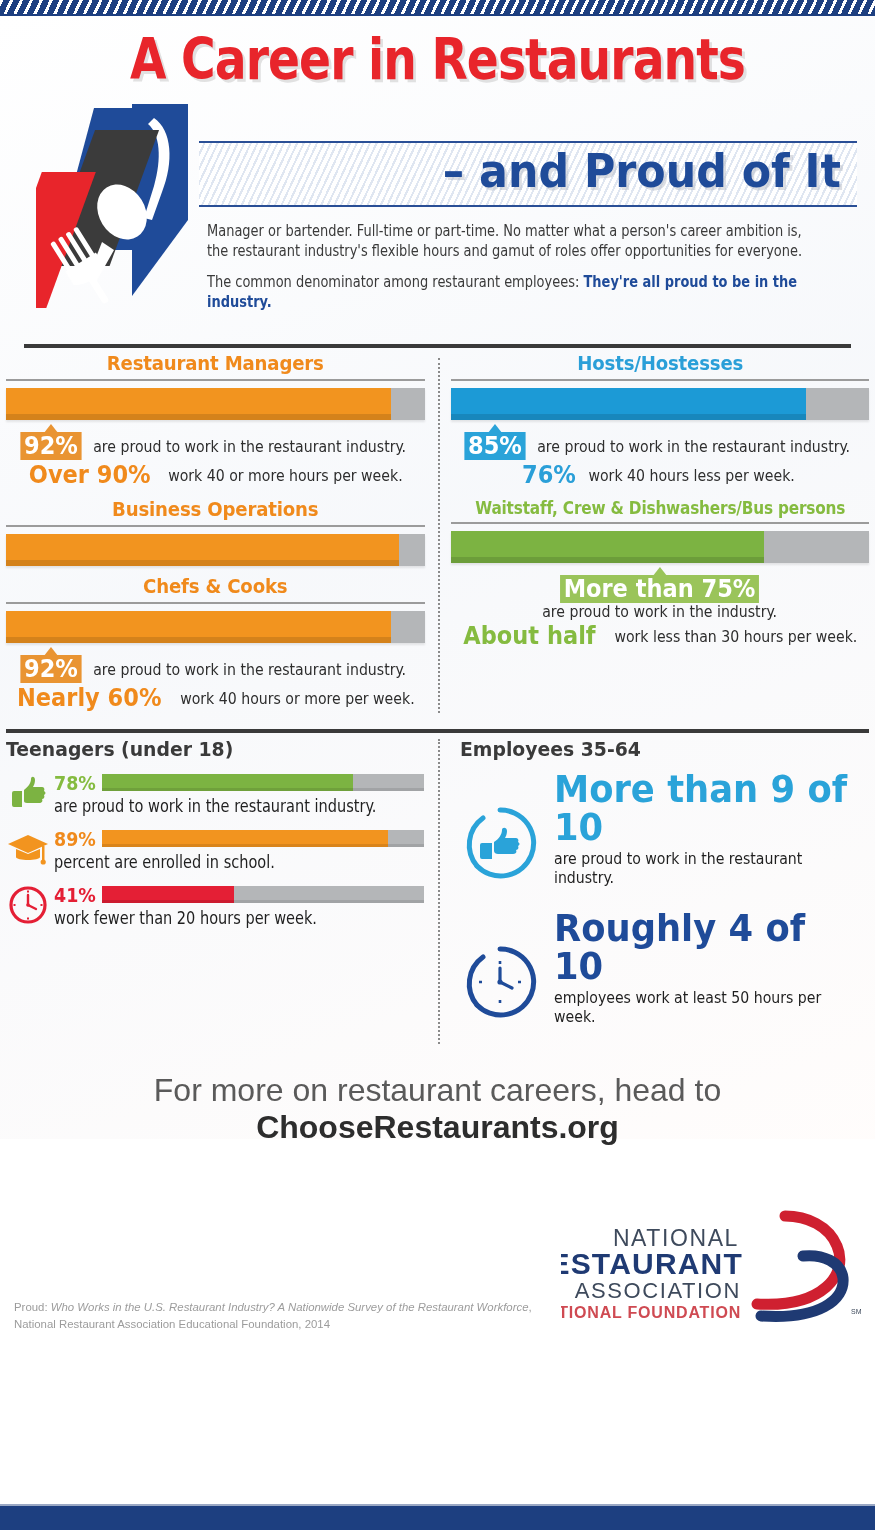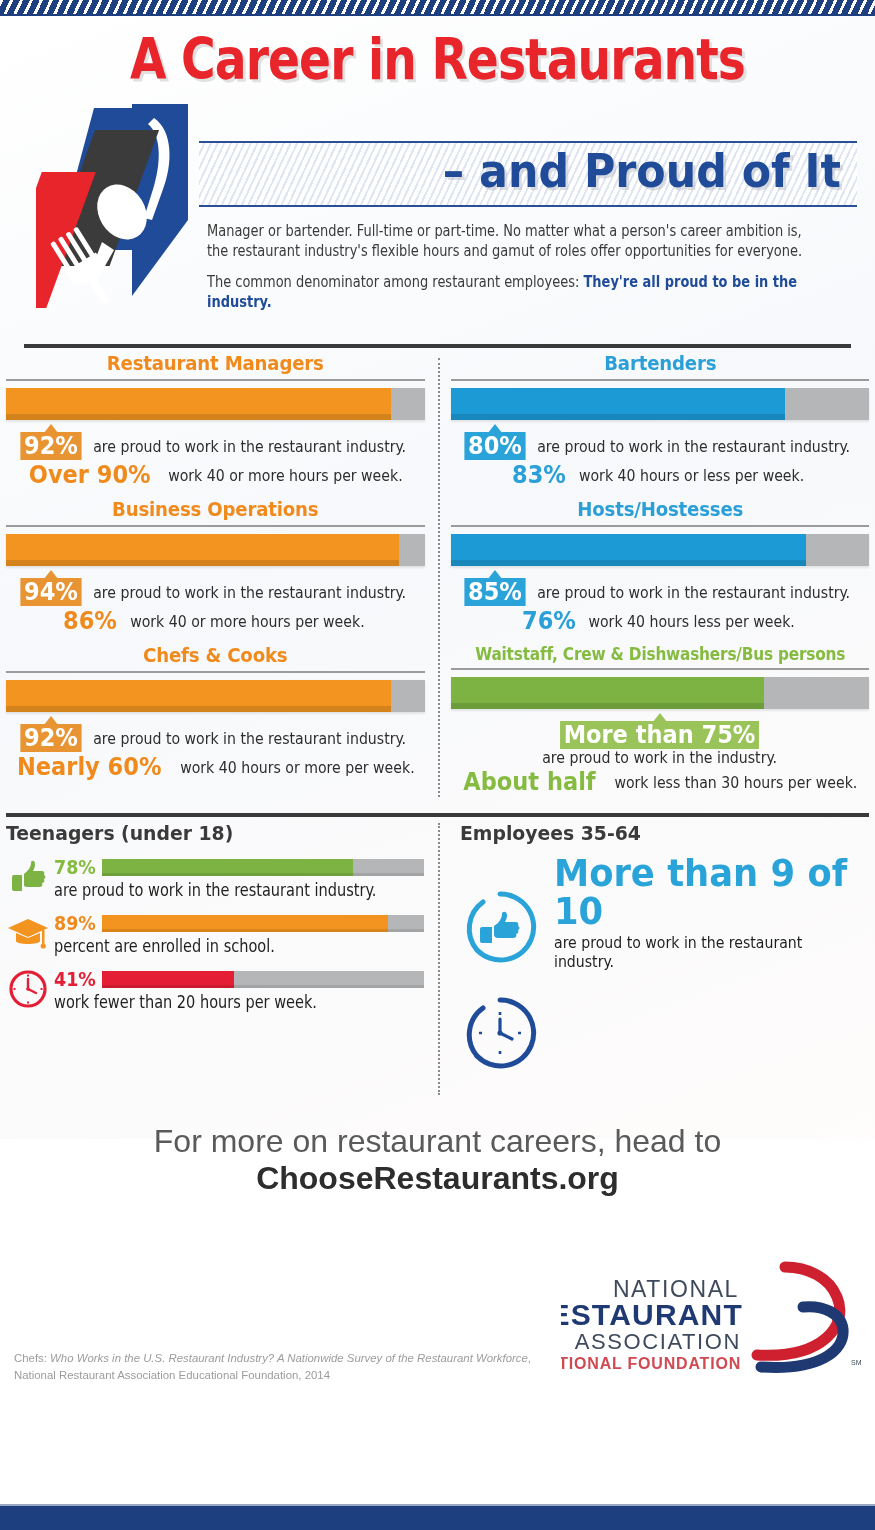--- a/index.html
+++ b/index.html
@@ -389,53 +389,38 @@
           <div class="stat-line"><span class="big-num c-orange">Over 90%</span> <span class="stat-text">work 40 or more hours per week.</span></div>
         </div>
       </div>
 
       <div class="role-block">
         <div class="role-title c-orange">Business Operations</div>
         <div class="role-rule"></div>
         <div class="bar-track">
           <div class="bar-fill bg-orange" style="width:94%"></div>
         </div>
-        <div class="role-stats">
-          <div class="stat-line"><span class="pct-badge badge-orange">94%</span><span class="stat-text">are proud to work in the restaurant industry.</span></div>
-          <div class="stat-line"><span class="big-num c-orange">86%</span> <span class="stat-text">work 40 or more hours per week.</span></div>
-        </div>
       </div>
 
       <div class="role-block">
         <div class="role-title c-orange">Chefs &amp; Cooks</div>
         <div class="role-rule"></div>
         <div class="bar-track">
           <div class="bar-fill bg-orange" style="width:92%"></div>
         </div>
         <div class="role-stats">
           <div class="stat-line"><span class="pct-badge badge-orange">92%</span><span class="stat-text">are proud to work in the restaurant industry.</span></div>
           <div class="stat-line"><span class="big-num c-orange">Nearly 60%</span> <span class="stat-text">work 40 hours or more per week.</span></div>
         </div>
       </div>
 
     </div>
 
     <div class="roles-col right">
 
-      <div class="role-block">
-        <div class="role-title c-blue">Bartenders</div>
-        <div class="role-rule"></div>
-        <div class="bar-track">
-          <div class="bar-fill bg-blue" style="width:80%"></div>
-        </div>
-        <div class="role-stats">
-          <div class="stat-line"><span class="pct-badge badge-blue">80%</span><span class="stat-text">are proud to work in the restaurant industry.</span></div>
-          <div class="stat-line"><span class="big-num c-blue">83%</span> <span class="stat-text">work 40 hours or less per week.</span></div>
-        </div>
-      </div>
 
       <div class="role-block">
         <div class="role-title c-blue">Hosts/Hostesses</div>
         <div class="role-rule"></div>
         <div class="bar-track">
           <div class="bar-fill bg-blue" style="width:85%"></div>
         </div>
         <div class="role-stats">
           <div class="stat-line"><span class="pct-badge badge-blue">85%</span><span class="stat-text">are proud to work in the restaurant industry.</span></div>
           <div class="stat-line"><span class="big-num c-blue">76%</span> <span class="stat-text">work 40 hours less per week.</span></div>
@@ -543,28 +528,32 @@
       <div class="emp-row">
         <div class="emp-icon">
           <svg width="80" height="80" viewBox="0 0 80 80">
             <path d="M40 7 a33 33 0 1 1 -23 56" fill="none" stroke="#1f4b99" stroke-width="5" stroke-linecap="round"></path>
             <path d="M17 63 a33 33 0 0 1 6 -48" fill="none" stroke="#1f4b99" stroke-width="5" stroke-linecap="round"></path>
             <circle cx="40" cy="40" r="2.6" fill="#1f4b99"></circle>
             <path d="M40 40 L40 26 M40 40 L52 46" stroke="#1f4b99" stroke-width="3.2" fill="none" stroke-linecap="round"></path>
             <path d="M40 19 v3 M61 40 h-3 M40 61 v-3 M19 40 h3" stroke="#1f4b99" stroke-width="2.6"></path>
           </svg>
         </div>
+        <div class="emp-body">
+          <div class="emp-head blue-dark">Roughly 4 of 10</div>
+          <div class="emp-sub">employees work at least 50 hours per week.</div>
+        </div>
       </div>
     </div>
   </div>
 
   <div class="footer-cta"><span>For more on restaurant careers, head to </span><b>ChooseRestaurants.org</b></div>
 
   <div class="footer-bottom">
-    <div class="source"><span>Chefs: </span><i>Who Works in the U.S. Restaurant Industry? A Nationwide Survey of the Restaurant Workforce</i><span>, National Restaurant Association Educational Foundation, 2014</span></div>
+    <div class="source"><span>Proud: </span><i>Who Works in the U.S. Restaurant Industry? A Nationwide Survey of the Restaurant Workforce</i><span>, National Restaurant Association Educational Foundation, 2014</span></div>
 
     <div class="nra-logo">
       <svg width="300" height="125" viewBox="0 0 300 125">
         <path d="M196 100 C262 104 288 70 276 42 C268 22 246 12 224 12" fill="none" stroke="#cf2030" stroke-width="11" stroke-linecap="round"></path>
         <path d="M200 112 C258 116 284 96 282 74 C280 58 262 50 242 52" fill="none" stroke="#1f3a73" stroke-width="11" stroke-linecap="round"></path>
         <text x="178" y="42" text-anchor="end" font-family="Liberation Sans, sans-serif" font-size="23" fill="#3e4a5c" letter-spacing="1.6">NATIONAL</text>
         <text x="182" y="70" text-anchor="end" font-family="Liberation Sans, sans-serif" font-size="30" font-weight="bold" fill="#1f3a73" letter-spacing="1.2">RESTAURANT</text>
         <text x="180" y="94" text-anchor="end" font-family="Liberation Sans, sans-serif" font-size="22" fill="#3e4a5c" letter-spacing="1.6">ASSOCIATION</text>
         <text x="180" y="114" text-anchor="end" font-family="Liberation Sans, sans-serif" font-size="16" font-weight="bold" fill="#cf4a52" letter-spacing=".8">EDUCATIONAL FOUNDATION</text>
         <text x="290" y="110" font-family="Liberation Sans, sans-serif" font-size="7" fill="#3e4a5c">SM</text>

